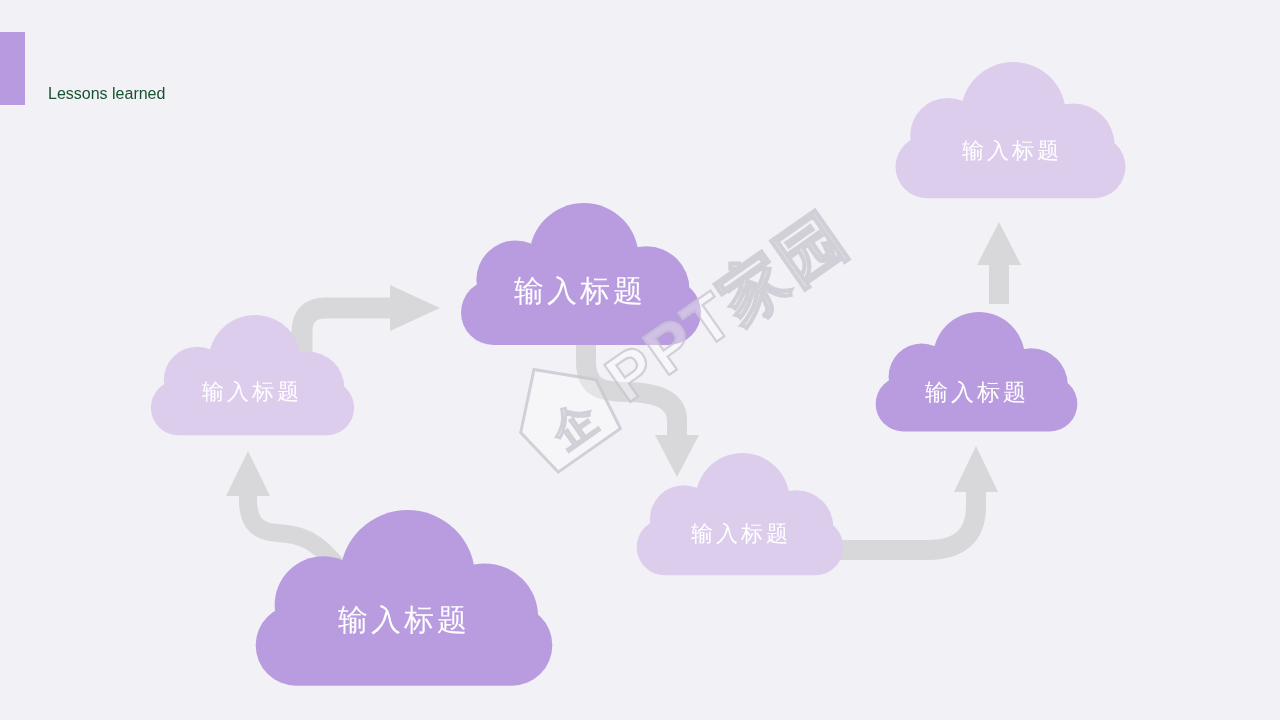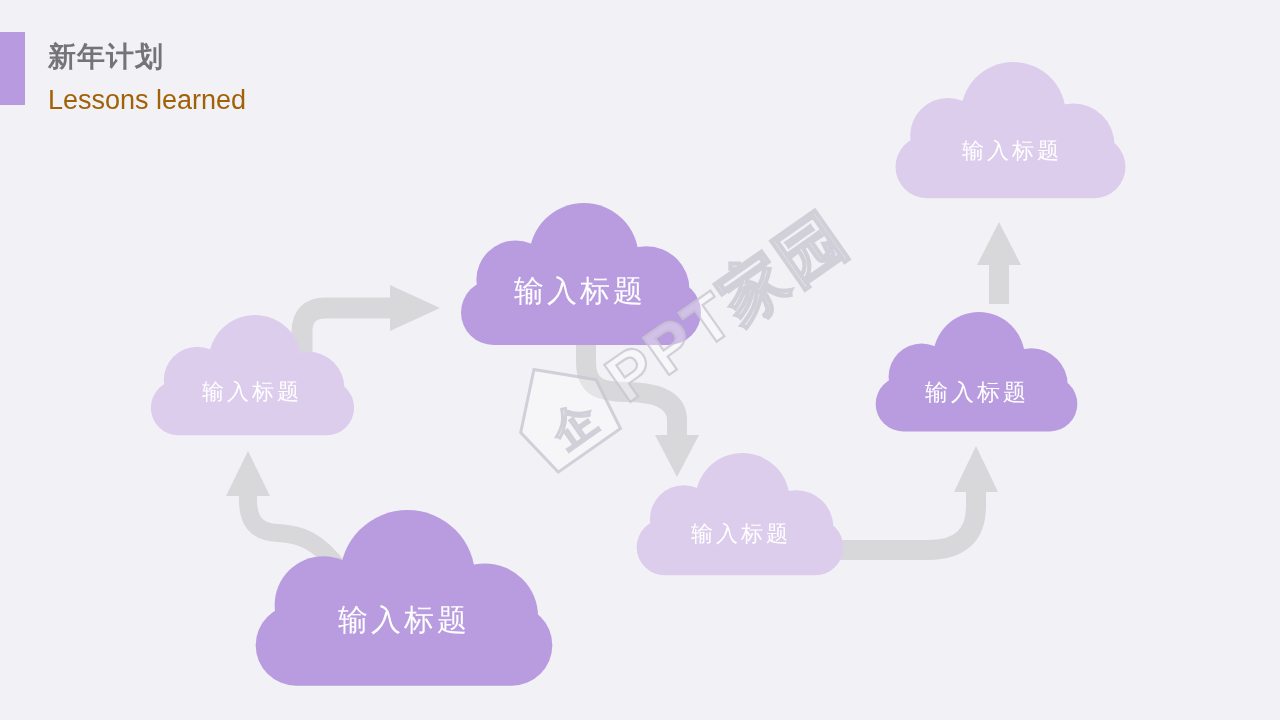--- a/index.html
+++ b/index.html
@@ -14,21 +14,21 @@
   .accent-bar {
     position:absolute; left:0; top:32px; width:25px; height:73px;
     background:#b79ae0;
   }
   .title {
     position:absolute; left:48px; top:38px;
     font-size:28px; font-weight:bold; color:#747377; letter-spacing:1px;
   }
   .subtitle {
     position:absolute; left:48px; top:85px;
-    font-size:27px; color:#a16207;
+    font-size:16px; color:#14532d;
   }
 
   svg.diagram { position:absolute; left:0; top:0; width:1280px; height:720px; }
 
   .cloud-label {
     fill:#ffffff;
     text-anchor:middle;
     letter-spacing:3px;
   }
   .cloud-label.big { font-size:30px; }
@@ -41,21 +41,20 @@
     font-weight:bold;
     text-anchor:start;
   }
 </style>
 </head>
 <body>
 
 <div class="slide">
 
   <div class="accent-bar"></div>
-  <div class="title">新年计划</div>
   <div class="subtitle">Lessons learned</div>
 
   <svg class="diagram" viewBox="0 0 1280 720" xmlns="http://www.w3.org/2000/svg">
 
     <defs>
       <symbol id="cloud" viewBox="0 0 260 150">
         <circle cx="62" cy="80" r="41"></circle>
         <circle cx="133" cy="57" r="57"></circle>
         <circle cx="198" cy="90" r="45"></circle>
         <rect x="5" y="80" width="250" height="68" rx="34"></rect>

